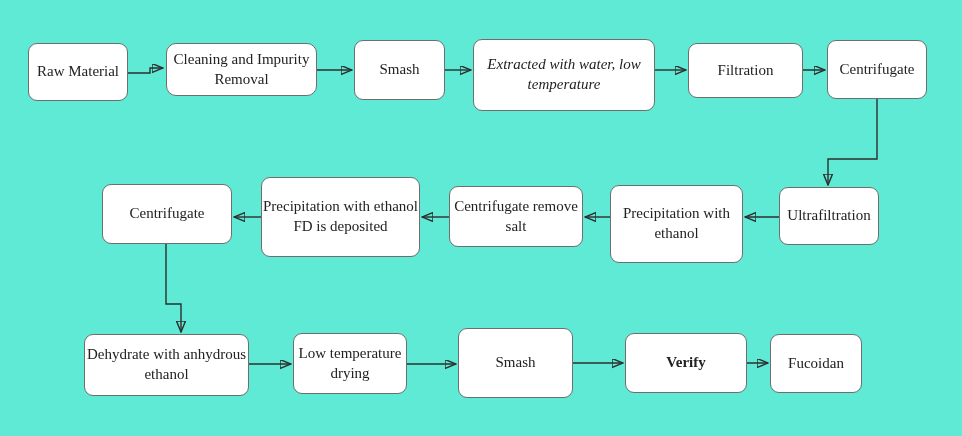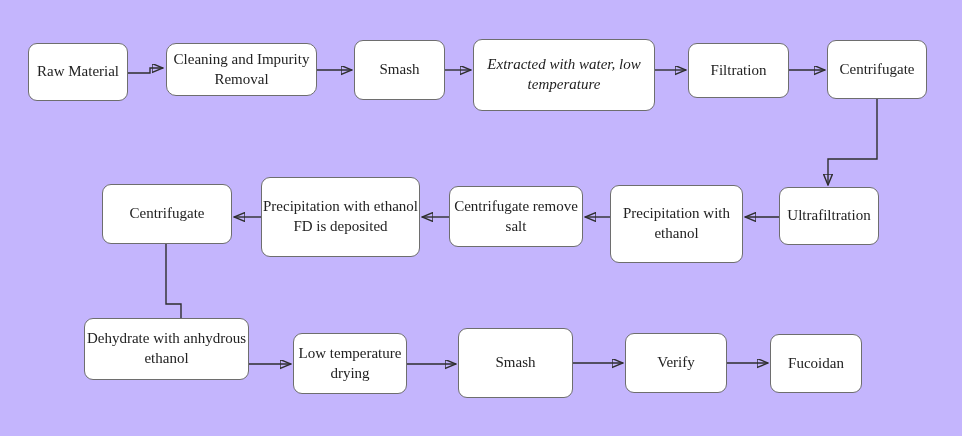--- a/index.html
+++ b/index.html
@@ -1,20 +1,20 @@
 <!DOCTYPE html>
 <html><head>
 <meta charset="utf-8">
 <style>
   html, body { margin: 0; padding: 0; background: #ffffff; }
   .canvas {
     position: relative;
     width: 962px;
     height: 436px;
-    background: #c4b5fd;
+    background: #5eead4;
     font-family: "Liberation Serif", "DejaVu Serif", serif;
     overflow: hidden;
   }
   .node {
     position: absolute;
     box-sizing: border-box;
     display: flex;
     align-items: center;
     justify-content: center;
     text-align: center;
@@ -65,33 +65,33 @@
     <path d="M 573 363 H 623" marker-end="url(#arrowhead)"></path>
     <path d="M 727 363 H 768" marker-end="url(#arrowhead)"></path>
   </svg>
 
   <div class="node" style="left:28px; top:43px; width:100px; height:58px;">Raw Material</div>
   <div class="node" style="left:166px; top:43px; width:151px; height:53px;border-radius:10px;">Cleaning and Impurity
 Removal</div>
   <div class="node" style="left:354px; top:40px; width:91px; height:60px;">Smash</div>
   <div class="node" style="left:473px; top:39px; width:182px; height:72px;font-style:italic;">Extracted with water, low
 temperature</div>
-  <div class="node" style="left:688px; top:43px; width:101px; height:55px;">Filtration</div>
+  <div class="node" style="left:688px; top:43px; width:115px; height:55px;">Filtration</div>
   <div class="node" style="left:827px; top:40px; width:100px; height:59px;">Centrifugate</div>
 
   <div class="node" style="left:779px; top:187px; width:100px; height:58px;">Ultrafiltration</div>
   <div class="node" style="left:610px; top:185px; width:133px; height:78px;">Precipitation with
 ethanol</div>
   <div class="node" style="left:449px; top:186px; width:134px; height:61px;">Centrifugate remove
 salt</div>
   <div class="node" style="left:261px; top:177px; width:159px; height:80px;">Precipitation with ethanol
 FD is deposited</div>
   <div class="node" style="left:102px; top:184px; width:130px; height:60px;">Centrifugate</div>
 
-  <div class="node" style="left:84px; top:318px; width:165px; height:62px;">Dehydrate with anhydrous
+  <div class="node" style="left:84px; top:334px; width:165px; height:62px;">Dehydrate with anhydrous
 ethanol</div>
   <div class="node" style="left:293px; top:333px; width:114px; height:61px;">Low temperature
 drying</div>
   <div class="node" style="left:458px; top:328px; width:115px; height:70px;">Smash</div>
-  <div class="node" style="left:625px; top:333px; width:102px; height:60px;">Verify</div>
+  <div class="node" style="left:625px; top:333px; width:122px; height:60px;font-weight:bold;">Verify</div>
   <div class="node" style="left:770px; top:334px; width:92px; height:59px;">Fucoidan</div>
 
 </div>
 
 </body></html>

